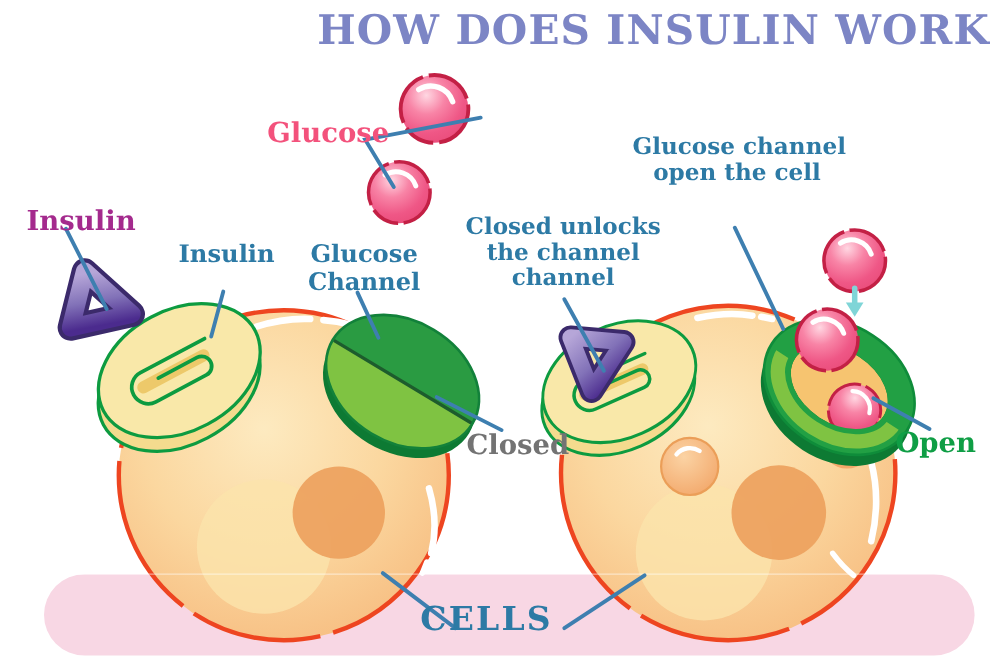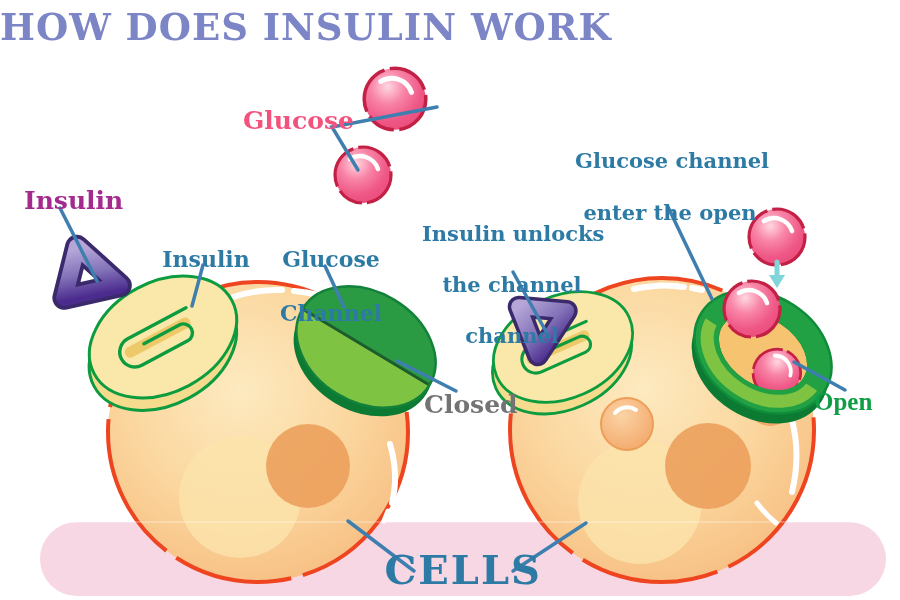--- a/index.html
+++ b/index.html
@@ -2,36 +2,36 @@
 <html><head>
 <meta charset="utf-8">
 <style>
   html,body{margin:0;padding:0;background:#ffffff;}
   .stage{
     position:relative;width:900px;height:600px;overflow:hidden;background:#ffffff;
     font-family:"DejaVu Serif","Liberation Serif",serif;font-weight:bold;
   }
   .stage svg{position:absolute;left:0;top:0;}
   .lbl{position:absolute;font-weight:bold;white-space:nowrap;}
-  .lbl .ln{display:block;white-space:nowrap;margin-top:28px;}
+  .lbl .ln{display:block;white-space:nowrap;}
   .title{
-    left:0;right:0;top:5px;text-align:left;
+    left:14px;right:0;top:5px;text-align:right;
     font-size:37px;letter-spacing:1px;color:#7c85c5;
   }
   .teal{color:#2d7aa5;}
   .center{text-align:center;}
   .lbl-glucose{left:243px;top:106px;font-size:25px;color:#f3527c;}
   .lbl-insulin{left:24px;top:186px;font-size:25px;color:#a42a8d;}
   .lbl-receptor{left:141px;top:218px;width:130px;font-size:22px;line-height:26px;}
   .lbl-channel{left:266px;top:218px;width:130px;font-size:22px;line-height:26px;}
   .lbl-closed{left:424px;top:390px;font-size:25px;color:#737373;}
   .lbl-unlock{left:422px;top:194px;width:180px;font-size:21px;line-height:23px;}
   .lbl-openinfo{left:575px;top:121px;width:190px;font-size:21px;line-height:24px;}
-  .lbl-open{left:814px;top:388px;font-size:25px;color:#0f9e45;font-family:Liberation Serif, serif;}
-  .lbl-cells{left:382px;top:546px;width:160px;text-align:right;font-size:40px;letter-spacing:2px;}
+  .lbl-open{left:814px;top:388px;font-size:25px;color:#0f9e45;}
+  .lbl-cells{left:382px;top:546px;width:160px;text-align:left;font-size:30px;letter-spacing:2px;}
 </style>
 </head>
 <body>
 
 <div class="stage">
 
 <svg width="900" height="600" viewBox="0 0 900 600">
   <defs>
     <radialGradient id="cellGrad" cx="0.44" cy="0.36" r="0.75">
       <stop offset="0" stop-color="#fdeac0"></stop>
@@ -176,27 +176,27 @@
   </div>
 
   <div class="lbl lbl-channel teal center">
     <span class="ln">Glucose</span>
     <span class="ln">Channel</span>
   </div>
 
   <div class="lbl lbl-closed">Closed</div>
 
   <div class="lbl lbl-unlock teal center">
-    <span class="ln">Insulin unlocks</span>
+    <span class="ln">Closed unlocks</span>
     <span class="ln">the channel</span>
     <span class="ln">channel</span>
   </div>
 
   <div class="lbl lbl-openinfo teal center">
     <span class="ln">Glucose channel</span>
-    <span class="ln">enter the open</span>
+    <span class="ln">open the cell</span>
   </div>
 
   <div class="lbl lbl-open">Open</div>
 
   <div class="lbl lbl-cells teal">CELLS</div>
 
 </div>
 
 </body></html>

